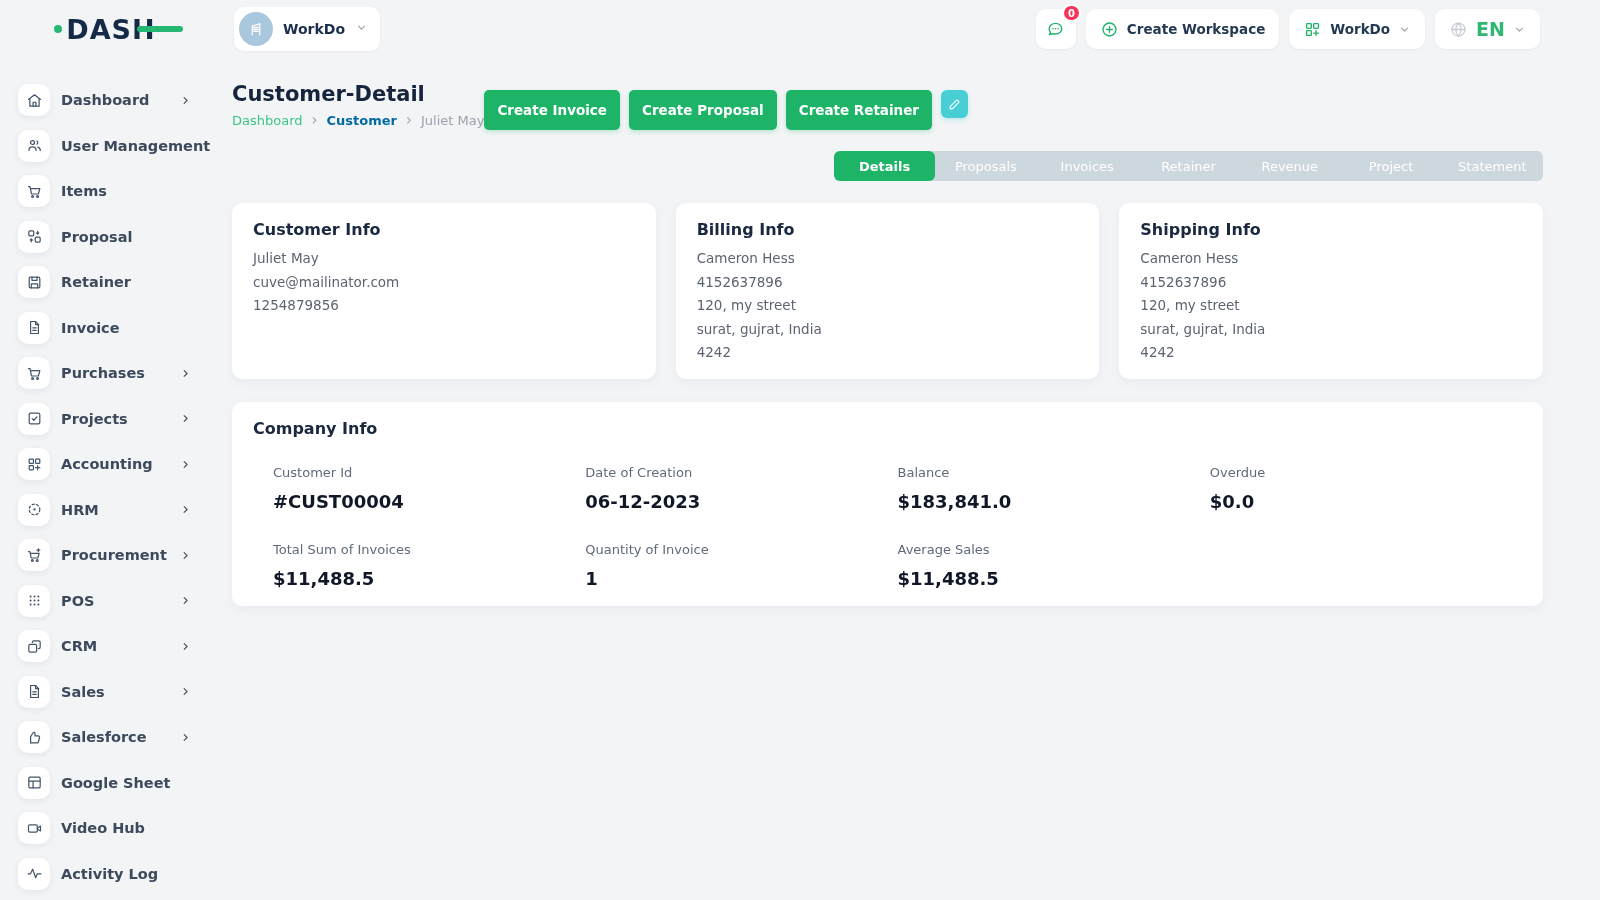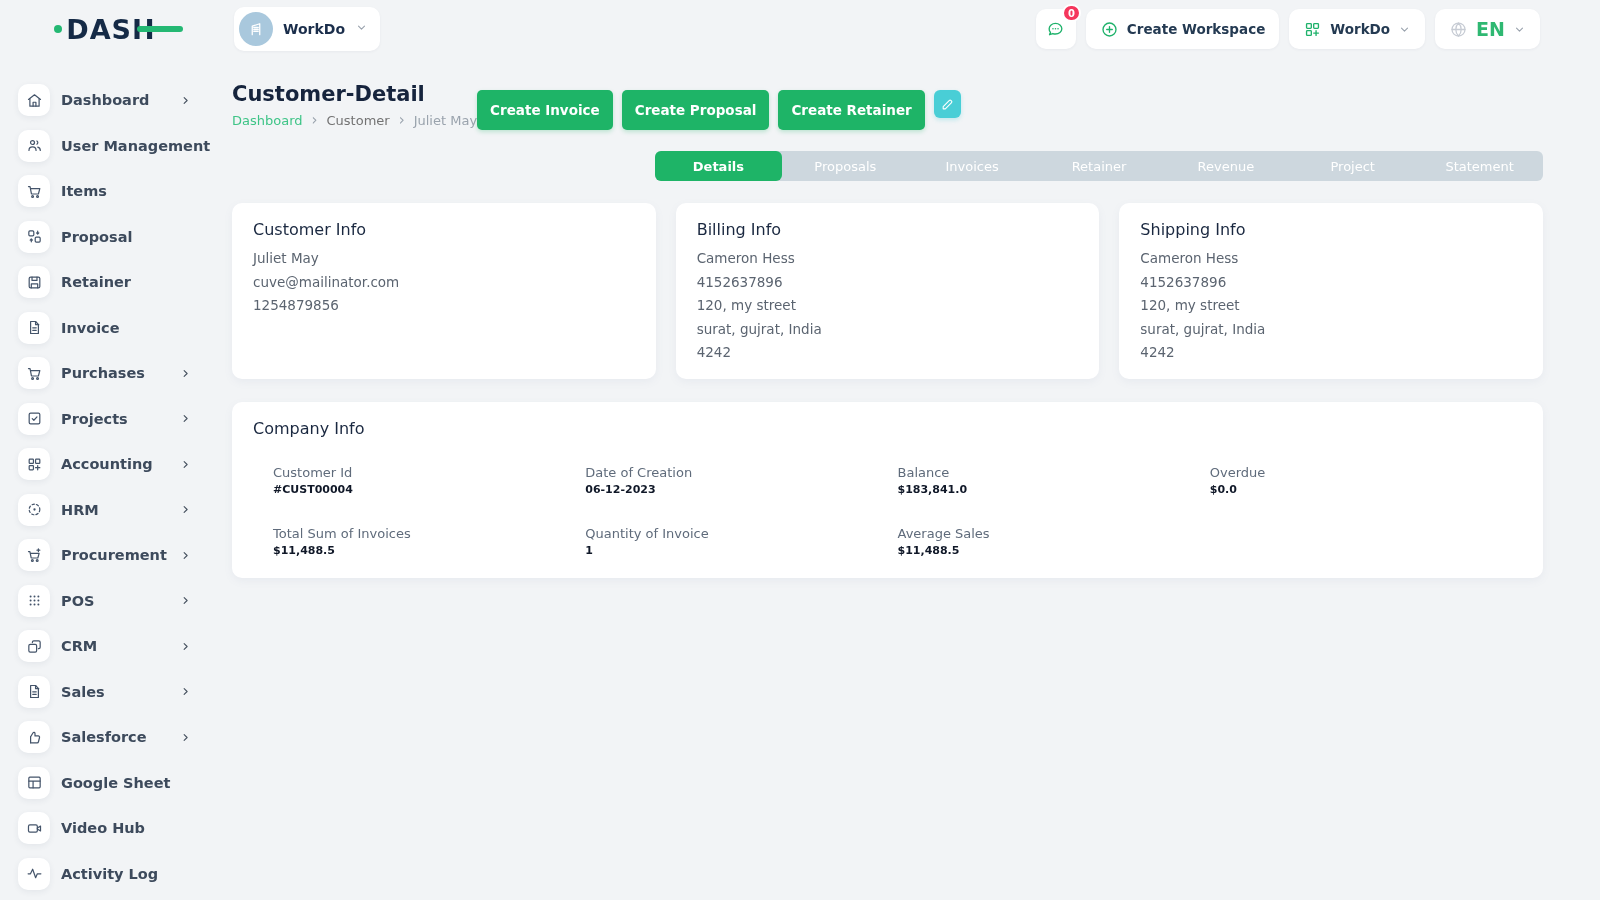--- a/index.html
+++ b/index.html
@@ -38,41 +38,41 @@
   .icon-box svg { width: 17px; height: 17px; }
   .side-label { margin-left: 11px; font-size: 14.5px; font-weight: 600; color: #3d4a5c; white-space: nowrap; }
   .side-chev { margin-left: auto; color: #45505e; display: flex; }
   .side-chev svg { width: 13px; height: 13px; }
   .main { flex: 1; padding: 24px 57px 0 22px; }
   
   .page-head { display: flex; justify-content: flex-start; align-items: flex-start; }
   .page-title { font-size: 21px; font-weight: 700; color: #16243d; }
   .breadcrumb { margin-top: 7px; display: flex; align-items: center; gap: 9px; font-size: 13px; }
   .bc-link { color: #3ec487; cursor: pointer; text-decoration: none; }
-  .bc-mid { color: #737373; cursor: pointer; }
+  .bc-mid { color: #0369a1; cursor: pointer; font-weight: bold; }
   .bc-current { color: #9aa3ad; }
   .bc-sep { color: #9aa3ad; font-size: 15px; line-height: 1; }
   .head-actions { display: flex; gap: 9px; margin-top: 8px; }
   .btn-green { background: #1eb467; color: #fff; border: none; border-radius: 5px; height: 40px; padding: 0 13px; font-size: 13.5px; font-weight: 600; cursor: pointer; font-family: inherit; box-shadow: 0 2px 4px rgba(30,180,103,.25); }
   .btn-edit { background: #49ced6; color: #fff; border: none; border-radius: 6px; height: 28px; width: 27px; display: flex; align-items: center; justify-content: center; cursor: pointer; box-shadow: 0 2px 4px rgba(73,206,214,.3); }
   .btn-edit svg { width: 13px; height: 13px; }
   
-  .tabs { margin-top: 21px; margin-left: auto; width: 888px; height: 30px; background: #cdd7de; border-radius: 6px; display: flex; }
+  .tabs { margin-top: 21px; margin-left: auto; width: 709px; height: 30px; background: #cdd7de; border-radius: 6px; display: flex; }
   .tab { flex: 1; border: none; background: transparent; color: #fff; font-size: 13px; font-family: inherit; cursor: pointer; border-radius: 6px; }
   .tab.active { background: #1eb467; font-weight: 600; }
   
   .cards-row { margin-top: 22px; display: grid; grid-template-columns: repeat(3, 1fr); gap: 20px; }
   .card { background: #fff; border-radius: 10px; box-shadow: 0 3px 8px rgba(110,130,160,.08); padding: 17px 21px; min-height: 163px; }
-  .card-title { font-size: 16px; font-weight: 400; color: #1a2840; }
+  .card-title { font-size: 16px; font-weight: 700; color: #1a2840; }
   .card-line { margin-top: 6px; font-size: 13.5px; color: #5b6470; line-height: 1.3; }
   .card-line:first-of-type { margin-top: 11px; }
   .company-card { margin-top: 23px; min-height: 176px; }
   .company-grid { margin-top: 27px; padding-left: 20px; display: grid; grid-template-columns: repeat(4, 1fr); row-gap: 30px; }
   .field-label { font-size: 13px; color: #5f6b7b; }
-  .field-value { margin-top: 3px; font-size: 11px; font-weight: 700; color: #101828; }
+  .field-value { margin-top: 11px; font-size: 18px; font-weight: 700; color: #101828; }
 </style>
 </head>
 <body>
 
 <div class="header">
   <div class="logo-wrap">
     <div class="logo">
       <span class="logo-dot"></span>
       <span class="logo-text">DASH</span>
       <span class="logo-bar"></span>

